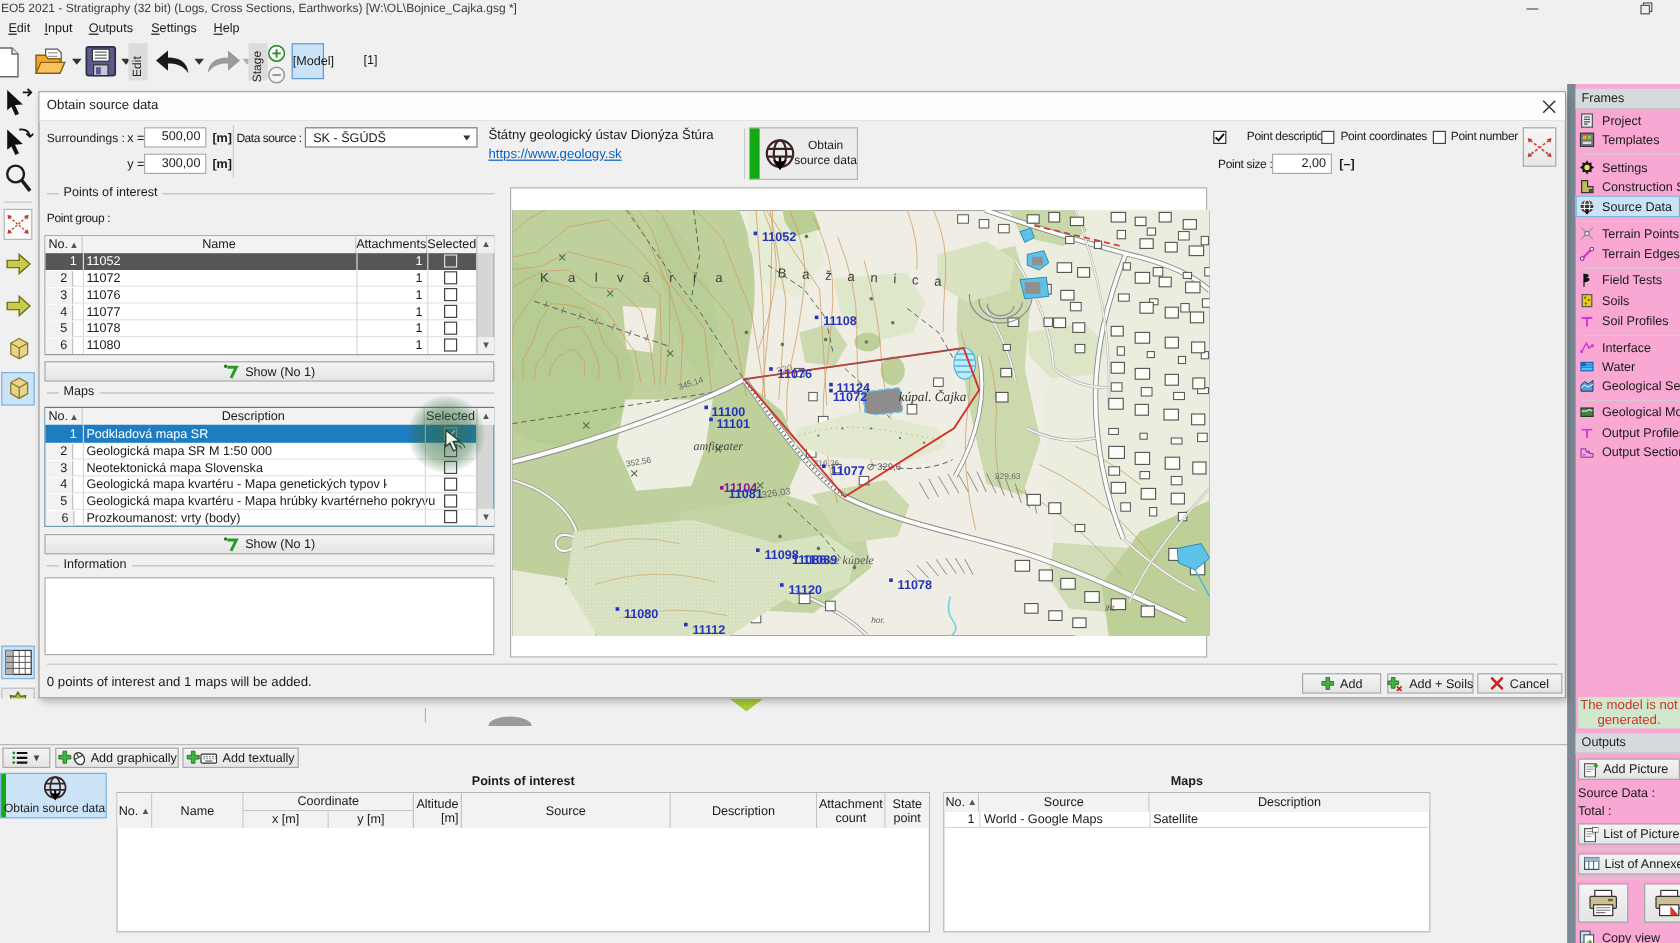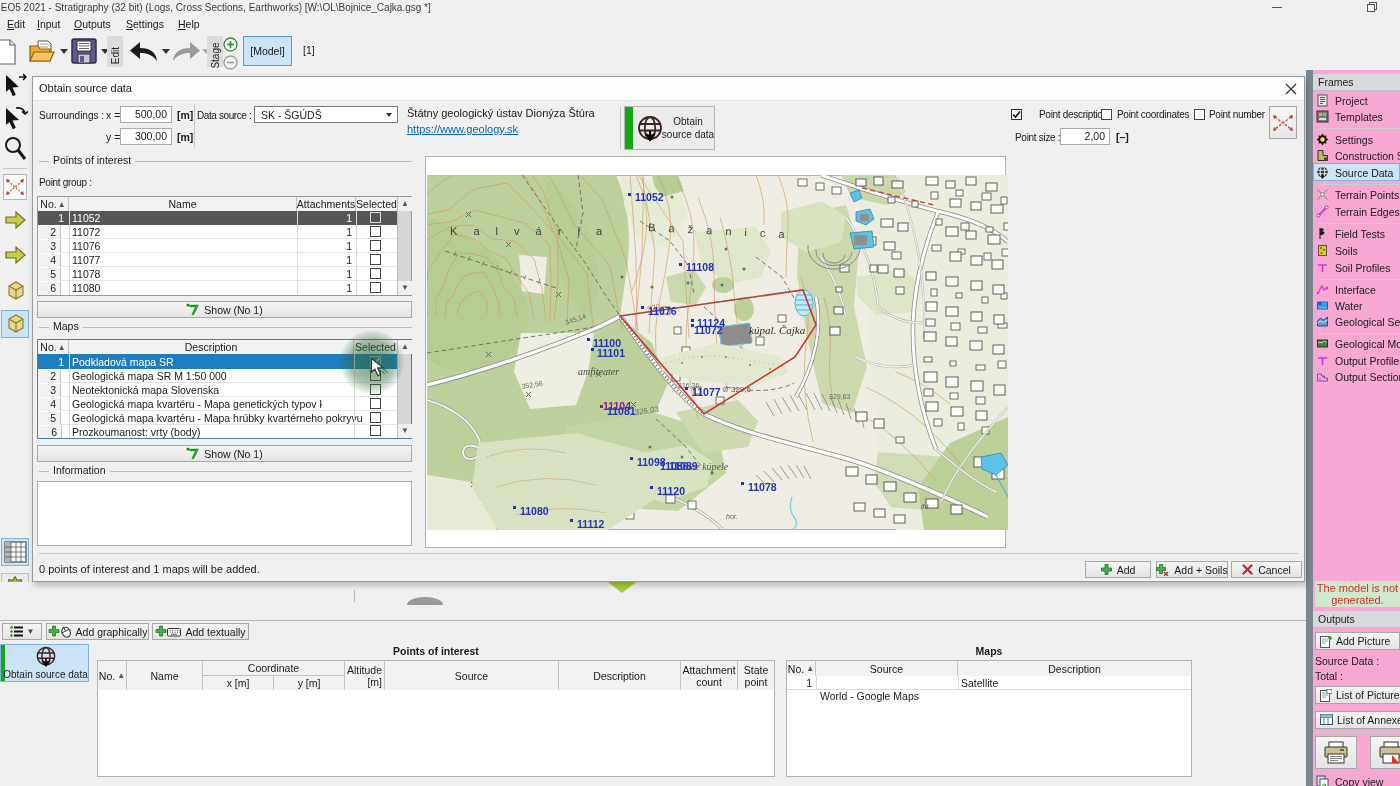--- a/index.html
+++ b/index.html
@@ -77,21 +77,21 @@
         <span style="position:absolute;left:-6px;top:14px;transform:rotate(-90deg);transform-origin:center;font-size:10px;color:#222;display:block;width:28px;text-align:center;">Stage</span>
       </div>
     <svg class="abs" style="left:223px;top:4px;" width="15" height="15">
         <circle cx="7.5" cy="7.5" r="6.5" fill="#f8fff8" stroke="#2d8a2d" stroke-width="1.3"></circle>
         <path d="M7.5 4 v7 M4 7.5 h7" stroke="#2d8a2d" stroke-width="1.6"></path>
       </svg>
     <svg class="abs" style="left:223px;top:22px;" width="15" height="15">
         <circle cx="7.5" cy="7.5" r="6.5" fill="#f4f4f4" stroke="#9a9a9a" stroke-width="1.3"></circle>
         <path d="M4 7.5 h7" stroke="#9a9a9a" stroke-width="1.6"></path>
       </svg>
-    <div class="abs" style="left:243px;top:3px;width:49px;height:30px;background:#cbe3f7;border:1px solid #5b9bd5;text-align:center;padding-top:8px;">[Model]</div>
+    <div class="abs" style="left:243px;top:3px;width:27px;height:30px;background:#cbe3f7;border:1px solid #5b9bd5;text-align:center;padding-top:8px;">[Model]</div>
     <div class="abs" style="left:303px;top:11px;">[1]</div>
   </div>
 
   <div class="abs" style="left:0;top:70px;width:31px;height:550px;background:#f0f0f0;">
     <svg class="abs" style="left:2px;top:3px;" width="26" height="25" viewBox="0 0 26 25">
         <path d="M4 2 L17 14 L10.5 14.6 L13.8 21.8 L10.8 23.2 L7.5 16 L4 18.8 z" fill="#111"></path>
         <path d="M17 4 h7 m-3 -3 l3 3 -3 3" stroke="#111" stroke-width="1.5" fill="none"></path>
       </svg>
     <svg class="abs" style="left:2px;top:34px;" width="26" height="26" viewBox="0 0 26 26">
         <path d="M4 4 L17 16 L10.5 16.6 L13.8 23.8 L10.8 25.2 L7.5 18 L4 20.8 z" fill="#111"></path>
@@ -202,21 +202,21 @@
 
     <div class="abs" style="left:786px;top:24px;width:406px;height:10px;text-align:center;font-weight:bold;">Maps</div>
     <div class="abs" style="left:786px;top:39px;width:406px;height:117px;background:#fff;border:1px solid #b5b5b5;">
       <div class="abs" style="left:0;top:0;width:404px;height:15px;background:#f2f2f2;border-bottom:1px solid #b9b9b9;">
         <div class="abs tblhead" style="left:0;top:0;width:29px;height:15px;">No. <span style="font-size:8px;color:#555;margin-left:2px;">▲</span></div>
         <div class="abs tblhead" style="left:29px;top:0;width:142px;height:15px;">Source</div>
         <div class="abs tblhead" style="left:171px;top:0;width:233px;height:15px;border-right:none;">Description</div>
       </div>
       <div class="abs" style="left:0;top:15px;width:404px;height:14px;border-bottom:1px solid #d9d9d9;">
         <span class="abs" style="left:0;top:1px;width:25px;text-align:right;">1</span>
-        <span class="abs" style="left:33px;top:14px;">World - Google Maps</span>
+        <span class="abs" style="left:33px;top:1px;">World - Google Maps</span>
         <span class="abs" style="left:174px;top:1px;">Satellite</span>
         <span class="abs" style="left:29px;top:0;width:1px;height:14px;background:#d9d9d9;"></span>
         <span class="abs" style="left:171px;top:0;width:1px;height:14px;background:#d9d9d9;"></span>
       </div>
     </div>
   </div>
 
   <div class="abs" style="left:1306px;top:70px;width:94px;height:716px;background:#f9a8d4;">
     <div class="abs" style="left:0;top:0;width:7px;height:716px;background:#7b8994;"></div>
     <div class="abs" style="left:7px;top:4px;width:87px;height:17px;background:#d7dadd;border-bottom:1px solid #bfc2c5;padding:2px 0 0 5px;color:#222;">Frames</div>

